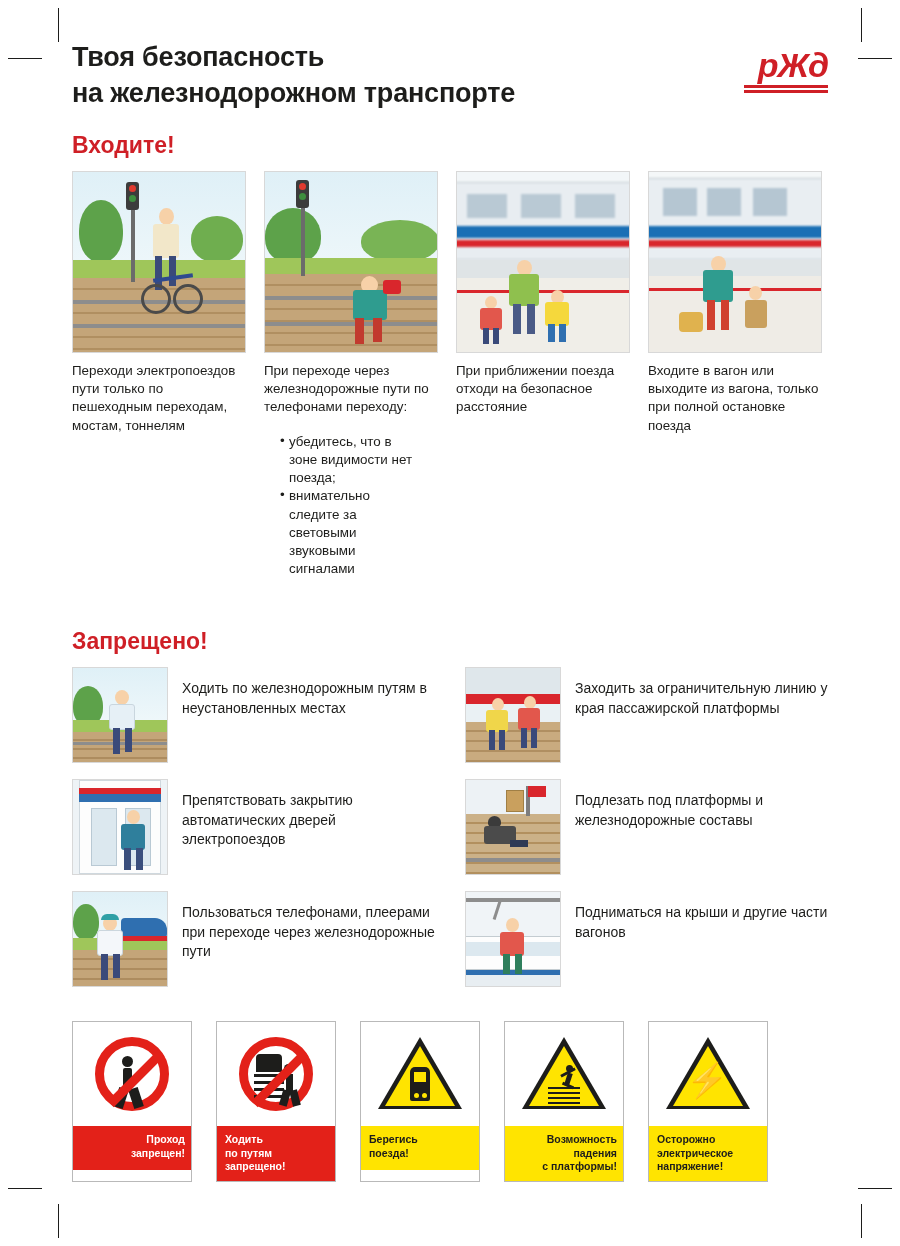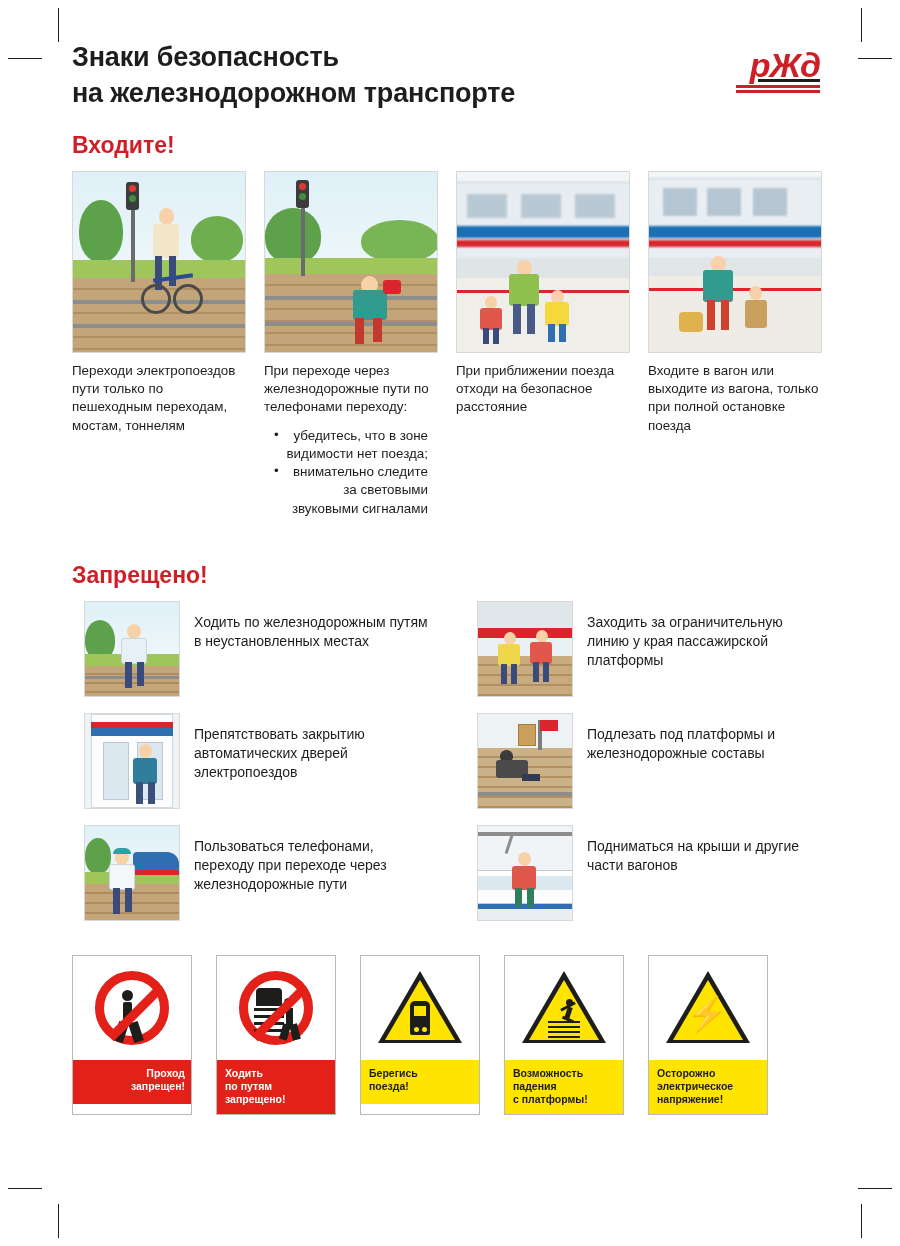--- a/index.html
+++ b/index.html
@@ -34,25 +34,24 @@
   }
   .title {
     font-size: 27px;
     font-weight: bold;
     line-height: 1.32;
     letter-spacing: -0.2px;
     color: #1d1d1b;
   }
   .logo {
     position: absolute;
-    right: 8px;
+    right: 0;
     top: 8px;
     width: 84px;
     height: 46px;
-    text-decoration: underline;
   }
   .logo .mark {
     color: #cf1f26;
     font-size: 34px;
     font-weight: bold;
     font-style: italic;
     letter-spacing: -1px;
     line-height: 34px;
     text-align: right;
   }
@@ -82,35 +81,35 @@
     position: relative;
     overflow: hidden;
     background: #eef3f5;
   }
   .allow-col .cap {
     margin-top: 9px;
     font-size: 13.4px;
     line-height: 1.36;
   }
   .allow-col .cap ul {
-    margin: 10px; padding: 0; list-style: none; text-align: right;
+    margin: 16px; padding: 0; list-style: none;
   }
   .allow-col .cap li { position: relative; padding-left: 9px; }
   .allow-col .cap li:before {
     content: "•"; position: absolute; left: 0; top: -1px;
   }
 
   
   .forbid-grid {
     display: grid;
     grid-template-columns: 1fr 1fr;
     column-gap: 30px;
     row-gap: 16px;
   }
-  .forbid-item { display: flex; gap: 14px; align-items: flex-start; margin-left: 12px; }
+  .forbid-item { display: flex; gap: 14px; align-items: flex-start; }
   .forbid-item .pic {
     flex: 0 0 96px;
     width: 96px;
     height: 96px;
     border: 1px solid #d8d8d8;
     position: relative;
     overflow: hidden;
     background: #eef3f5;
   }
   .forbid-item .txt {
@@ -193,21 +192,21 @@
 <div class="crop h" style="left:858px;top:58px;"></div>
 <div class="crop v" style="left:58px;top:1204px;"></div>
 <div class="crop h" style="left:8px;top:1188px;"></div>
 <div class="crop v" style="left:861px;top:1204px;"></div>
 <div class="crop h" style="left:858px;top:1188px;"></div>
 
 <div class="page">
 
   <div class="header">
     <div class="title">
-      <div>Знаки безопасность</div>
+      <div>Твоя безопасность</div>
       <div>на железнодорожном транспорте</div>
     </div>
     <div class="logo">
       <div class="mark">рЖд</div>
       <div class="bars">
           <div></div>
           <div></div>
         </div>
     </div>
   </div>
@@ -406,21 +405,21 @@
           <div class="grass" style="top:46px;height:12px;"></div>
           <div style="position:absolute;left:0;right:0;top:58px;bottom:0;background:repeating-linear-gradient(180deg,#c4a579 0 8px,#ad8c5f 8px 10px);"></div>
           <div style="position:absolute;left:48px;top:26px;width:46px;height:20px;background:#2f6fb0;border-radius:4px 12px 4px 4px;"></div>
           <div style="position:absolute;left:48px;top:44px;width:46px;height:5px;background:#d9262c;"></div>
           <div class="head" style="left:30px;top:24px;width:14px;height:15px;"></div>
           <div style="position:absolute;left:28px;top:22px;width:18px;height:6px;background:#2fa0a6;border-radius:6px 6px 0 0;"></div>
           <div class="torso" style="left:24px;top:38px;width:26px;height:26px;background:#f4f7fa;border:1px solid #cbd6dd;"></div>
           <div class="leg" style="left:28px;top:62px;width:7px;height:26px;"></div>
           <div class="leg" style="left:40px;top:62px;width:7px;height:24px;"></div>
         </div>
-        <div class="txt">Пользоваться телефонами, переходу при переходе через железнодорожные пути</div>
+        <div class="txt">Пользоваться телефонами, плеерами при переходе через железнодорожные пути</div>
       </div>
 
       <div class="forbid-item">
         <div class="pic">
           <div style="position:absolute;inset:0;background:#f0f4f7;"></div>
           <div style="position:absolute;left:0;right:0;top:6px;height:4px;background:#8d8d8d;"></div>
           <div style="position:absolute;left:30px;top:6px;width:3px;height:22px;background:#8d8d8d;transform:rotate(18deg);"></div>
           <div style="position:absolute;left:0;right:0;top:44px;height:34px;background:#fdfdfd;border-top:1px solid #c4ccd1;border-bottom:1px solid #c4ccd1;"></div>
           <div style="position:absolute;left:0;right:0;top:50px;height:14px;background:#dce8ef;"></div>
           <div style="position:absolute;left:0;right:0;top:78px;height:5px;background:#2f6fb0;"></div>
@@ -493,21 +492,21 @@
           <div class="warn-wrap">
             <div class="frame"></div>
             <div class="fill"></div>
             <div style="position:absolute;left:26px;top:50px;width:32px;height:18px;background:repeating-linear-gradient(180deg,#1d1d1b 0 2px,transparent 2px 5px);"></div>
             <div style="position:absolute;left:44px;top:28px;width:7px;height:7px;border-radius:50%;background:#1d1d1b;"></div>
             <div style="position:absolute;left:44px;top:36px;width:5px;height:12px;background:#1d1d1b;transform:rotate(18deg);"></div>
             <div style="position:absolute;left:38px;top:34px;width:16px;height:3px;background:#1d1d1b;transform:rotate(-28deg);"></div>
             <div style="position:absolute;left:40px;top:47px;width:12px;height:3px;background:#1d1d1b;transform:rotate(24deg);"></div>
           </div>
         </div>
-        <div class="label" style="white-space:pre-line;">Возможность
+        <div class="label" style="white-space:pre-line;text-align:right;">Возможность
 падения
 с платформы!</div>
       </div>
 
       <div class="sign yellow">
         <div class="glyph">
           <div class="warn-wrap">
             <div class="frame"></div>
             <div class="fill"></div>
             <div style="position:absolute;left:0;top:26px;width:84px;text-align:center;font-size:34px;line-height:34px;color:#1d1d1b;">⚡</div>

